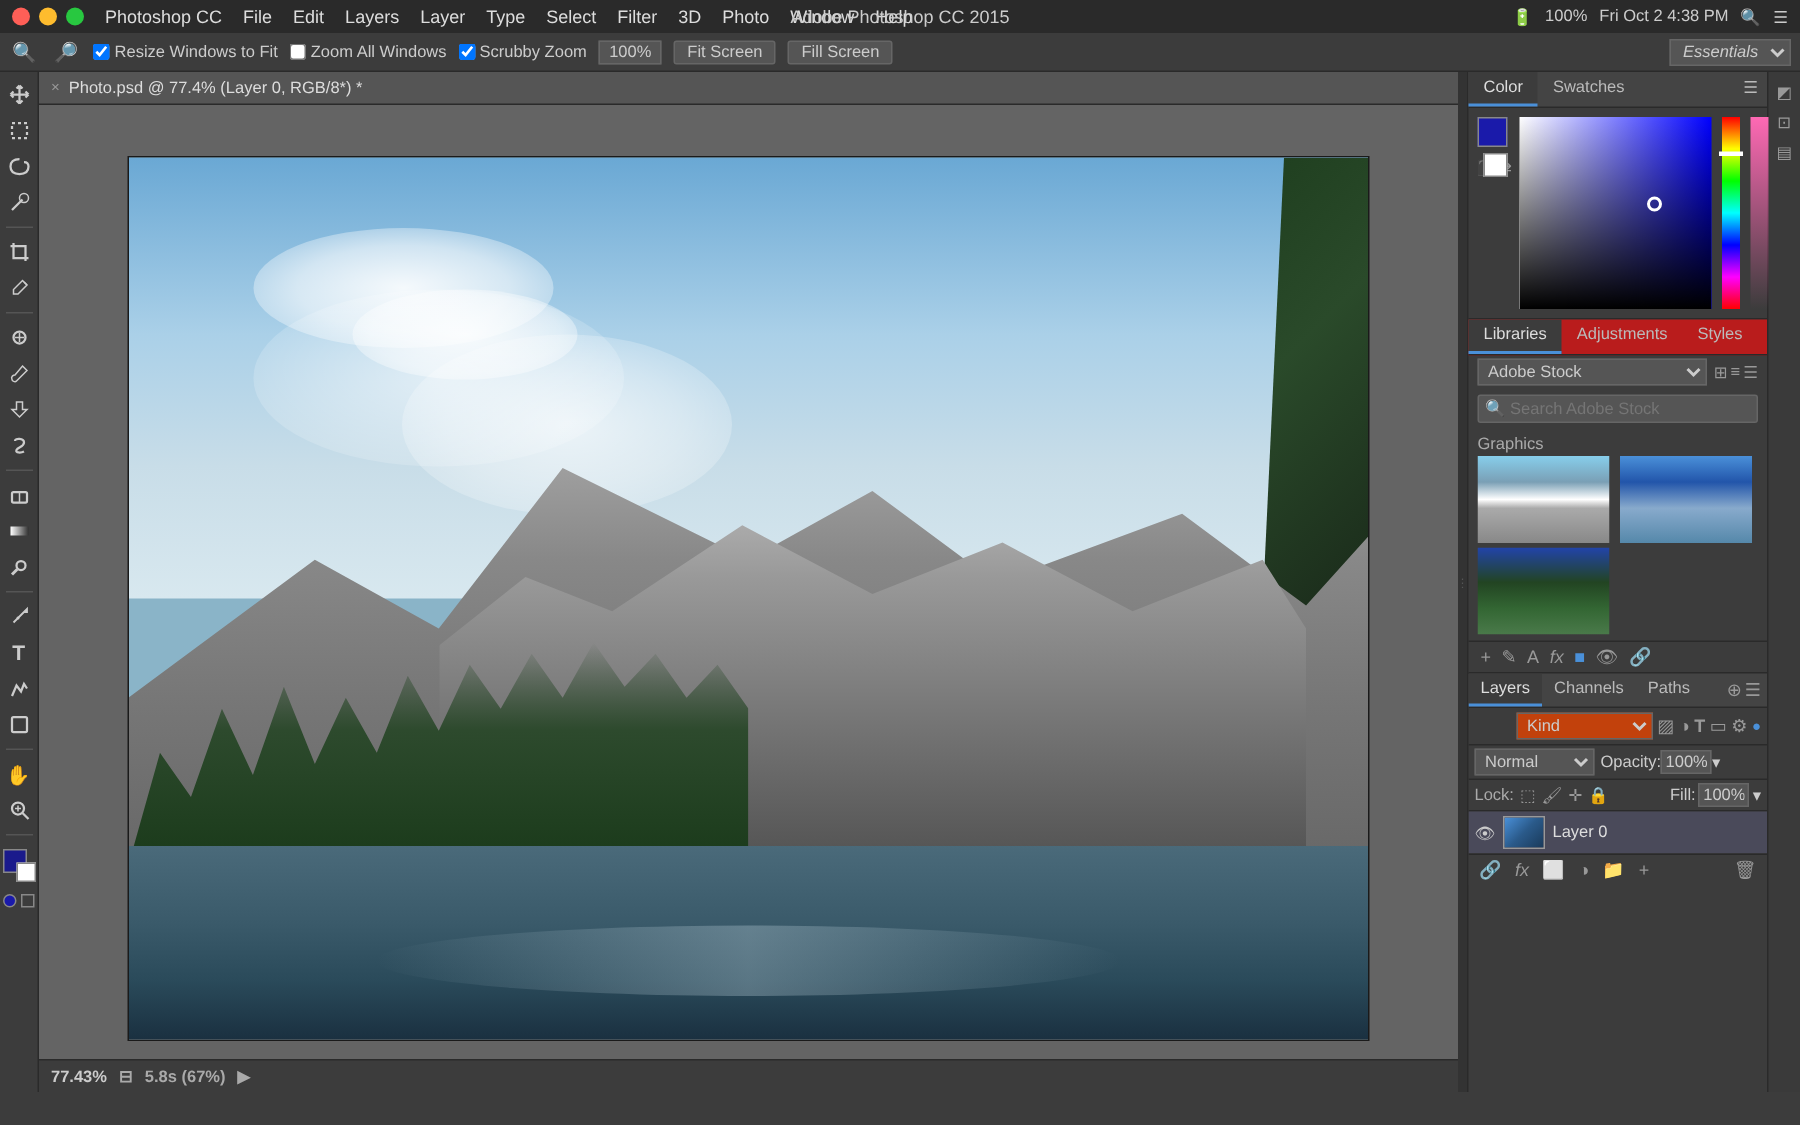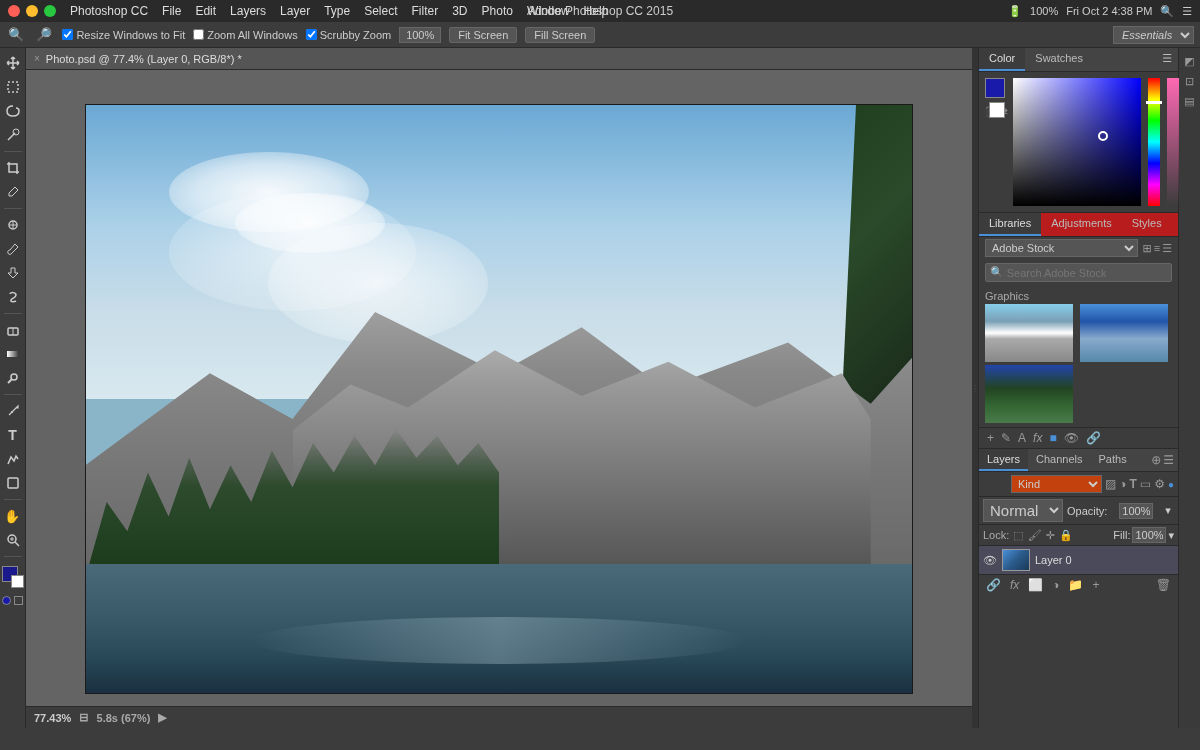--- a/index.html
+++ b/index.html
@@ -539,28 +539,28 @@
       display: flex;
       align-items: center;
       padding: 2px 4px;
       gap: 4px;
       border-bottom: 1px solid #2a2a2a;
     }
     .blend-select {
       background: #555;
       border: 1px solid #666;
       color: #ccc;
-      font-size: 15px;
+      font-size: 11px;
       padding: 1px 2px;
       width: 80px;
     }
     .opacity-row {
       display: flex;
       align-items: center;
-      gap: 12px;
+      gap: 0;
       font-size: 11px;
       color: #ccc;
     }
     .opacity-val {
       background: #555;
       border: 1px solid #666;
       color: #ccc;
       font-size: 11px;
       width: 34px;
       text-align: center;

